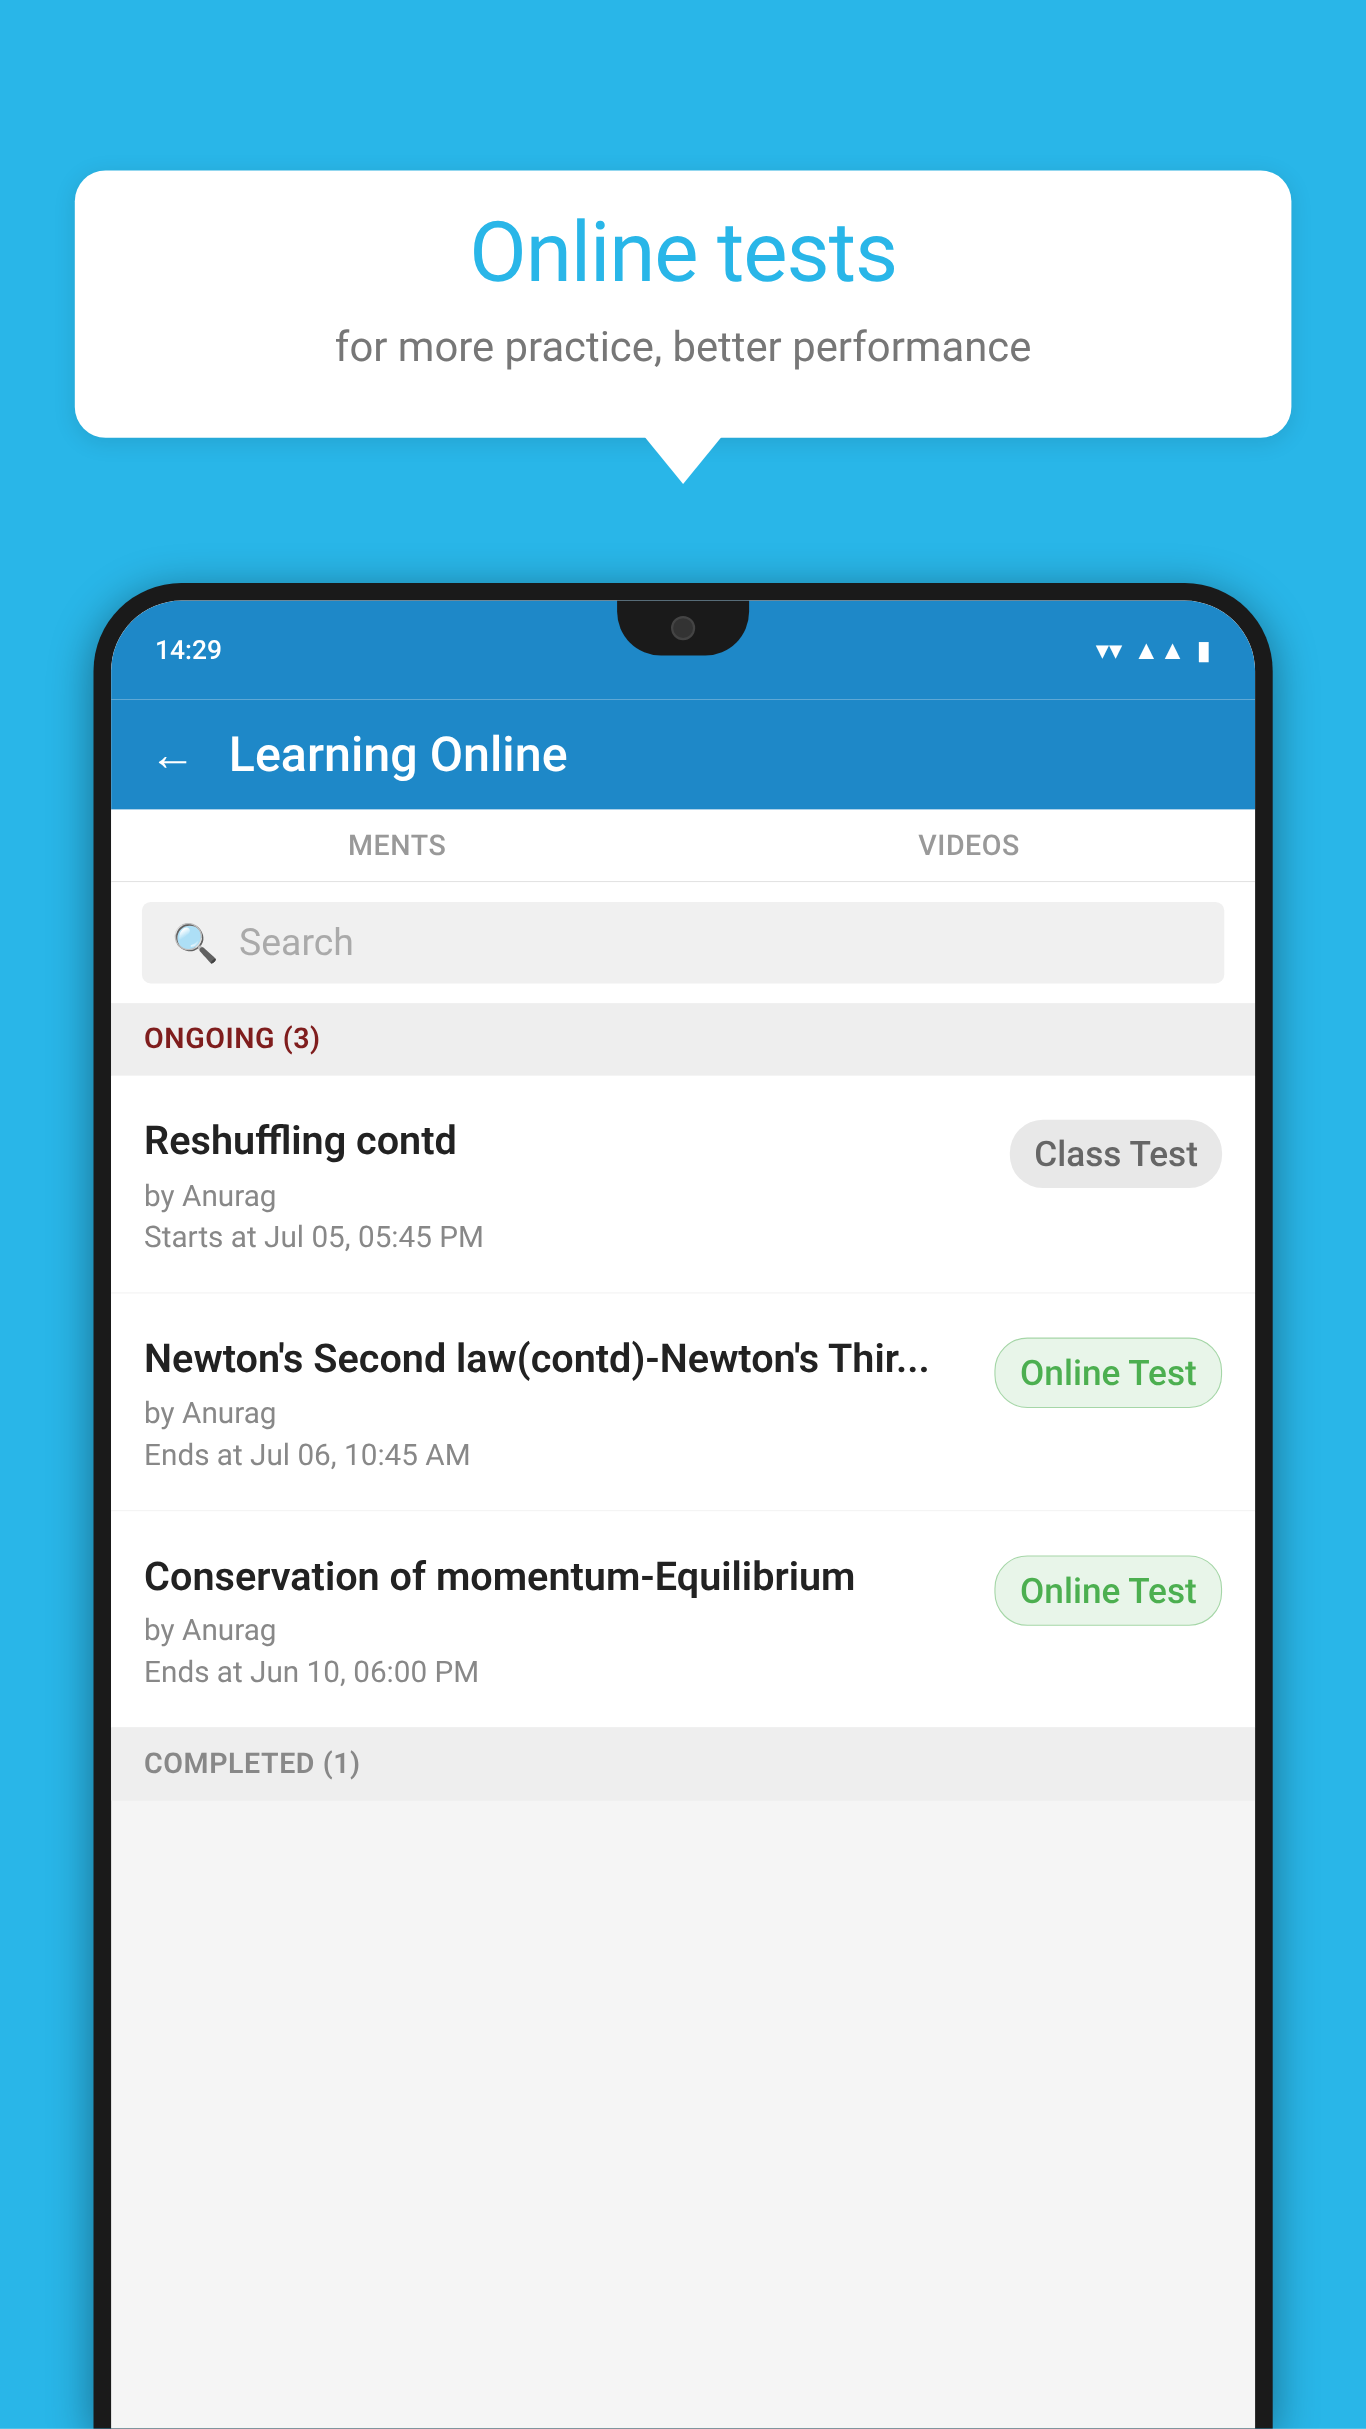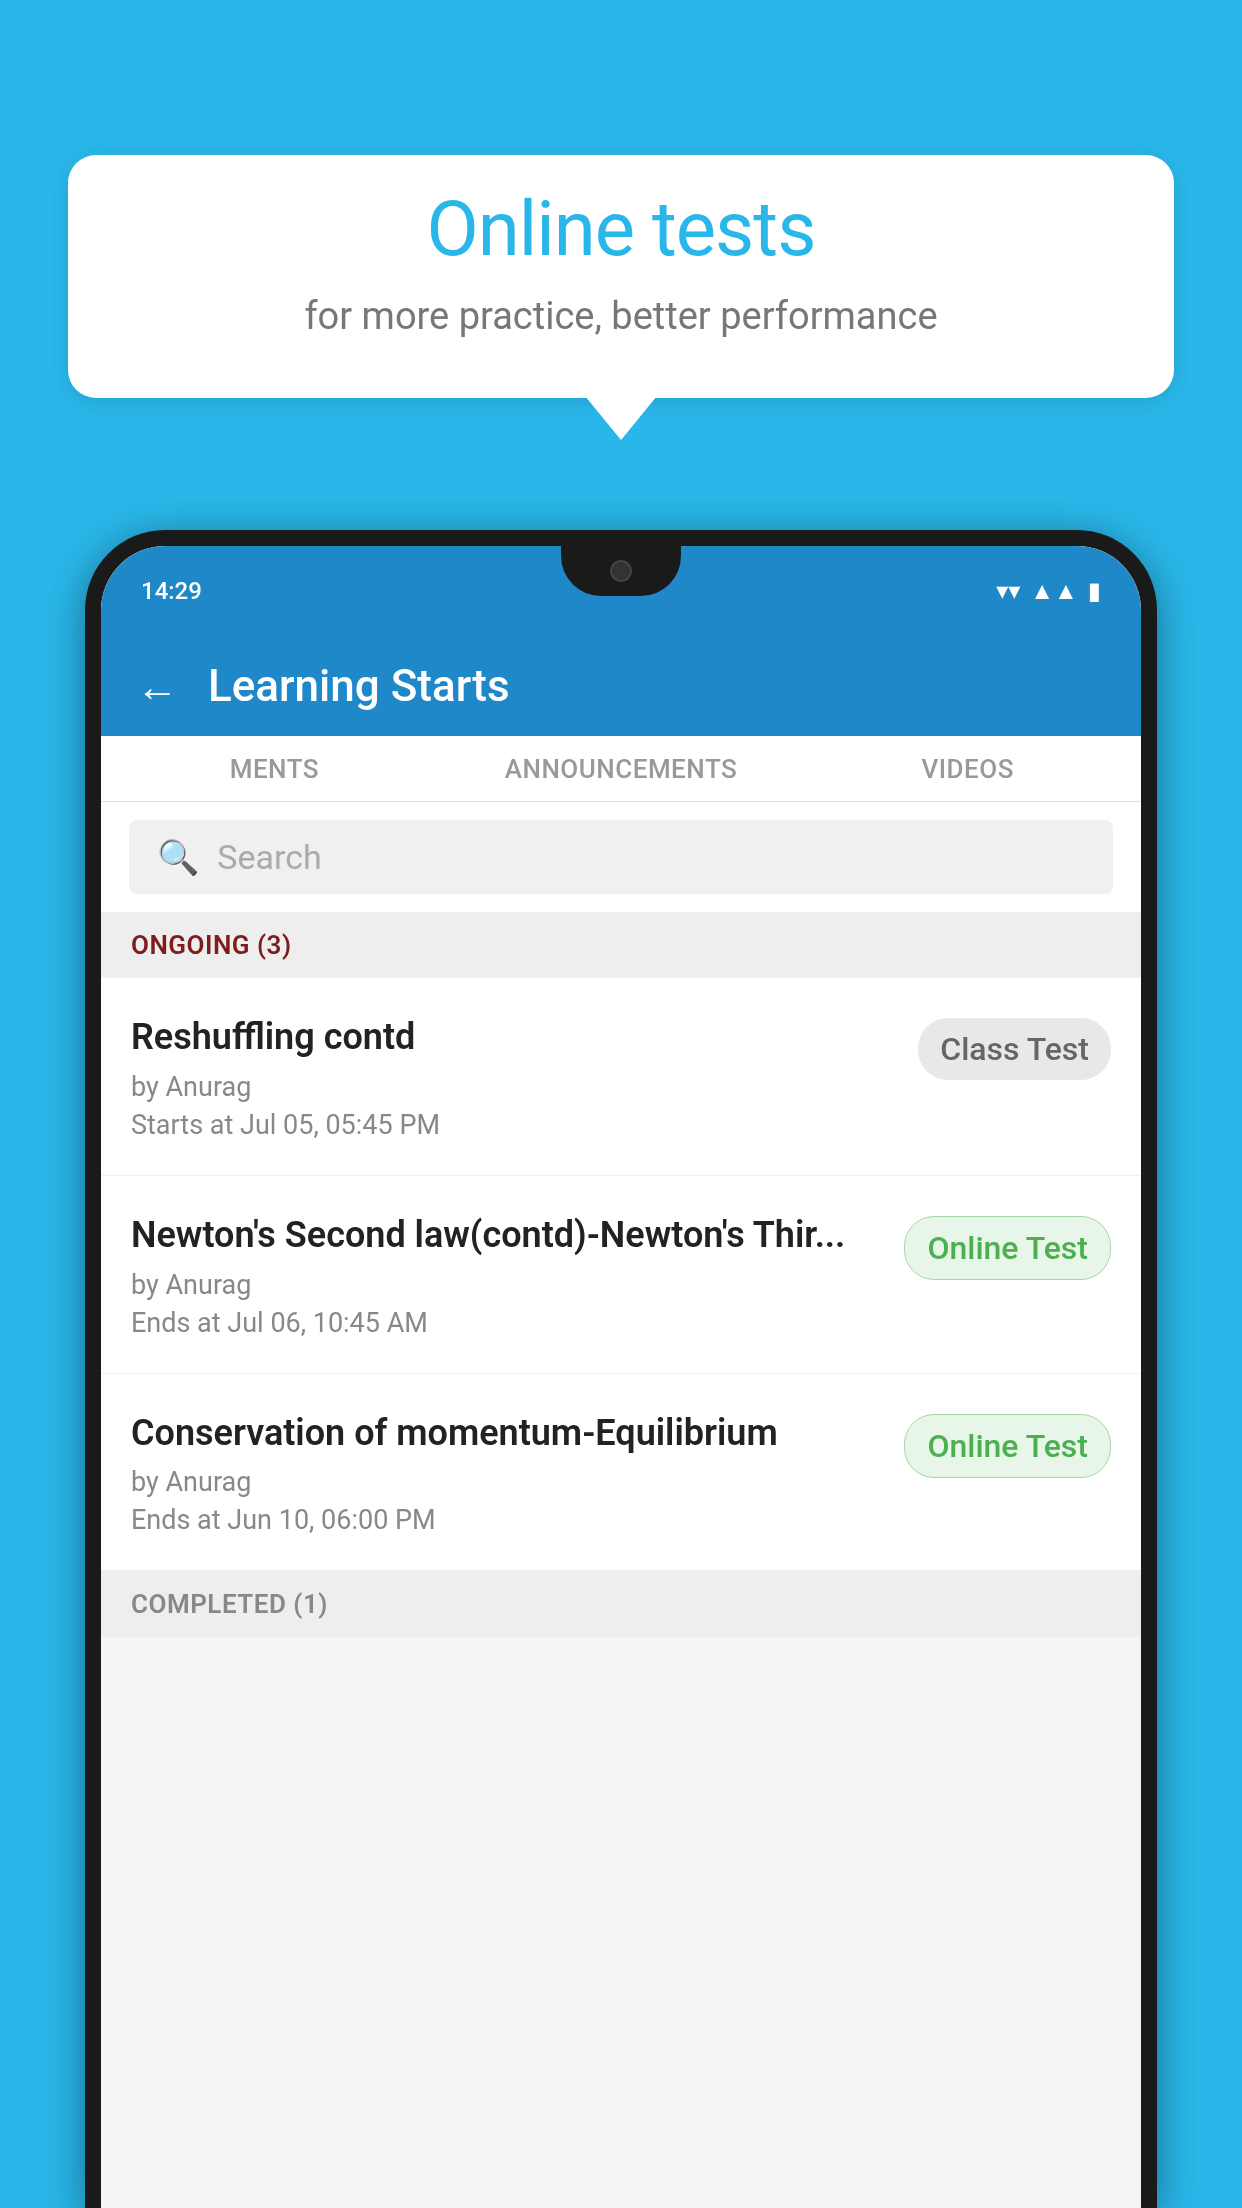--- a/index.html
+++ b/index.html
@@ -292,29 +292,26 @@
       </div>
       <div class="status-icons">
         <span class="wifi-icon">▾▾</span>
         <span class="signal-icon">▲▲</span>
         <span class="battery-icon">▮</span>
       </div>
     </div>
 
     <div class="app-header">
       <span class="back-arrow">←</span>
-      <span class="app-title">Learning Starts</span>
+      <span class="app-title">Learning Online</span>
     </div>
 
     <div class="tabs-bar">
       <div class="tab-item">
         <span>MENTS</span>
-      </div>
-      <div class="tab-item">
-        <span>ANNOUNCEMENTS</span>
       </div>
       <div class="tab-item">
         <span>VIDEOS</span>
       </div>
     </div>
 
     <div class="search-container">
       <div class="search-bar">
         <span class="search-icon-svg">🔍</span>
         <span class="search-placeholder">Search</span>

